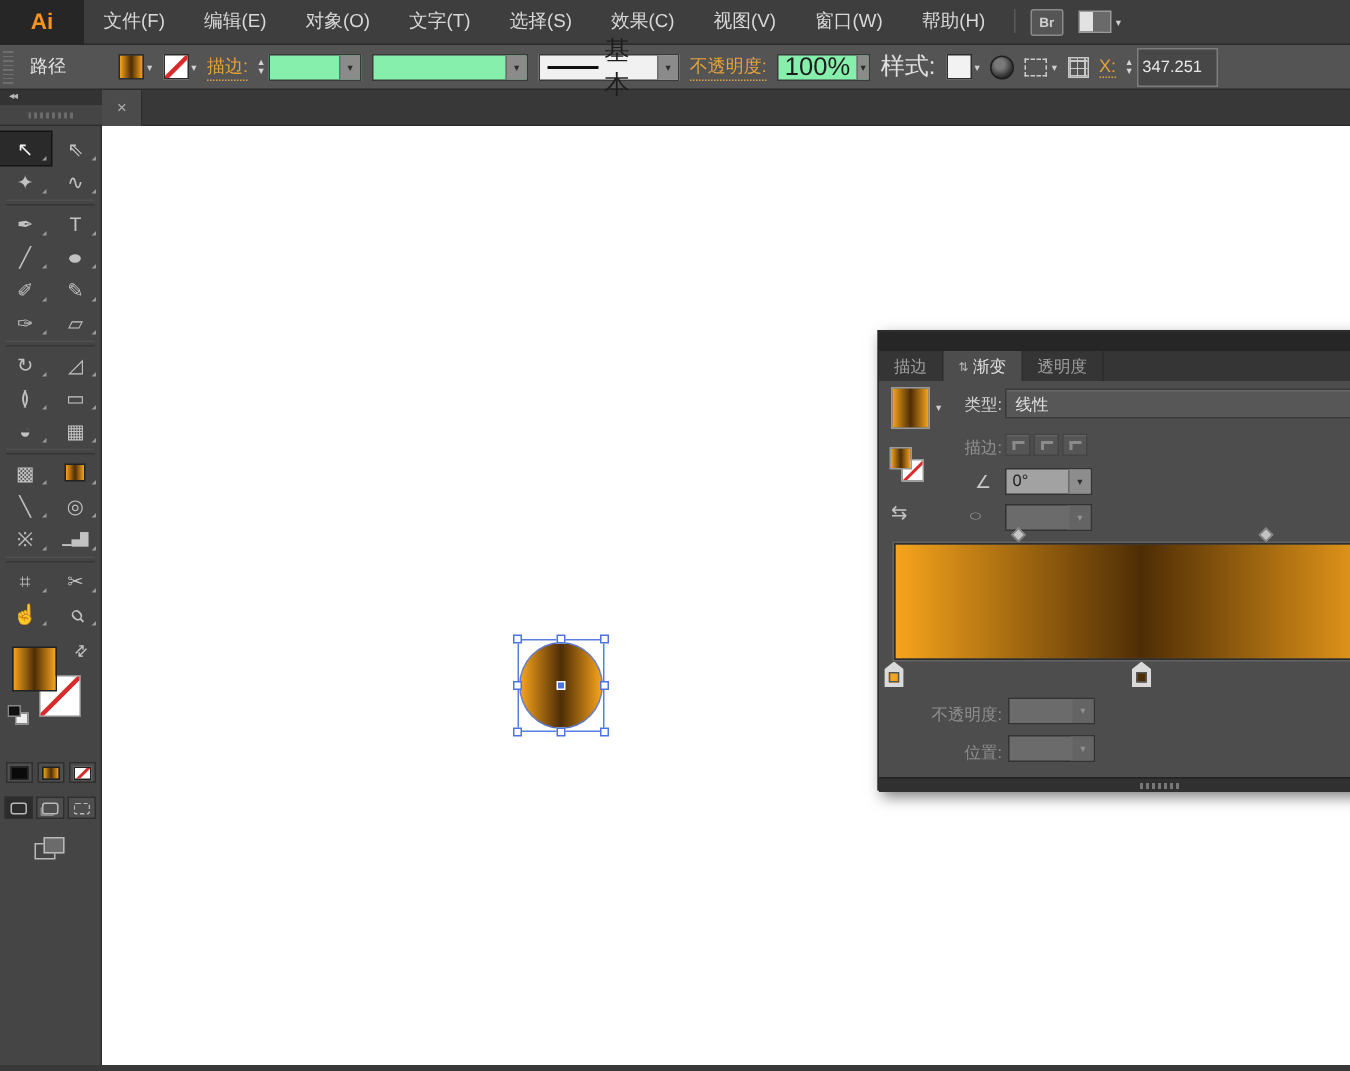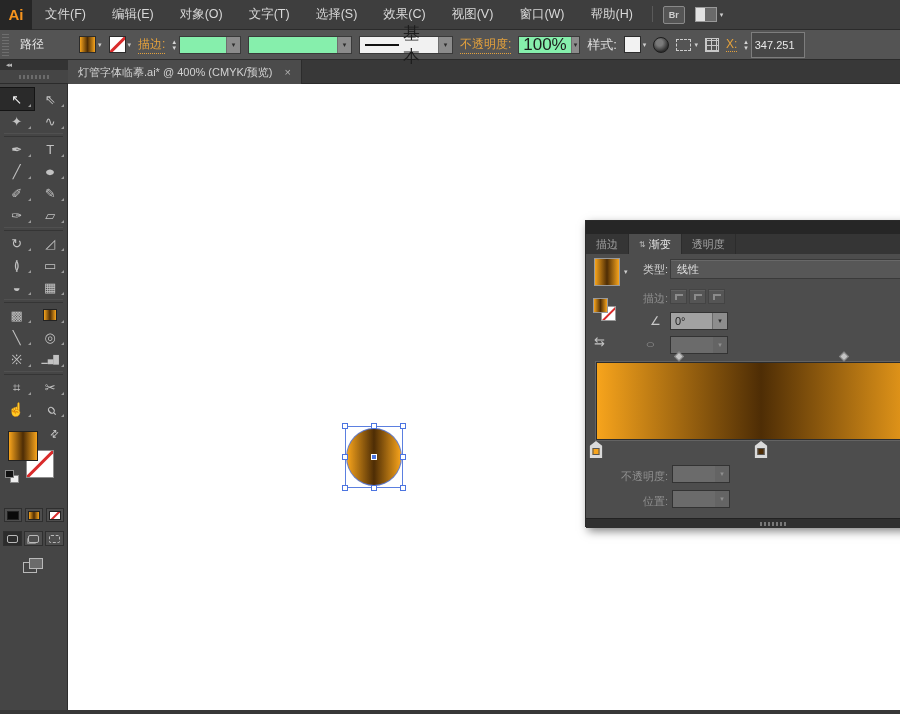--- a/index.html
+++ b/index.html
@@ -3,21 +3,21 @@
 <meta charset="utf-8">
 <style>
   * { margin:0; padding:0; box-sizing:border-box; }
   html,body { width:900px; height:714px; overflow:hidden; }
   body { font-family:"Liberation Sans", sans-serif; background:#fff; }
   #app { position:relative; width:900px; height:714px; background:#434343; overflow:hidden; }
 
   
   #menubar { height:30px; background:#3e3e3e; border-bottom:1px solid #2b2b2b;
              display:flex; align-items:center; }
-  .ai-logo { width:32px; height:30px; background:#262626; color:#f7941e; font-weight:bold;
+  .ai-logo { width:56px; height:30px; background:#262626; color:#f7941e; font-weight:bold;
              font-size:15px; display:flex; align-items:center; justify-content:center; }
   #menu-items { display:flex; height:100%; align-items:center; }
   .menu-item { color:#d8d8d8; font-size:12.5px; padding:0 13px; height:100%;
                display:flex; align-items:center; cursor:default; }
   .menu-right { margin-left:6px; display:flex; gap:10px; }
   .vdiv { width:1px; height:16px; background:#5a5a5a; }
   .br-btn { width:22px; height:18px; background:#555; border:1px solid #8a8a8a; color:#d0d0d0;
             font-size:9px; font-weight:bold; border-radius:2px; }
   .ws-icon { display:flex; align-items:center; gap:3px; }
   .ws-box { width:22px; height:15px; border:1px solid #9a9a9a;
@@ -31,21 +31,21 @@
             background:repeating-linear-gradient(0deg,#6e6e6e 0 1px,transparent 1px 3px);
             margin-right:4px; }
   .ctx-label { color:#e4e4e4; font-size:12px; margin-right:28px; }
   .swatch-combo { display:flex; align-items:center; gap:2px; }
   .sw { width:17px; height:17px; border:1px solid #2c2c2c; display:inline-block; }
   .sw.white { background:#f2f2f2; }
   .none-swatch { position:relative; background:#fff; overflow:hidden; }
   .none-swatch::after { content:""; position:absolute; left:-30%; right:-30%; top:50%;
             height:2.5px; margin-top:-1px; background:#d92b2b; transform:rotate(-45deg); }
   .link-label { color:#e5a23c; font-size:12px; border-bottom:1px dotted #e5a23c; }
-  .plain-label { color:#e0e0e0; font-size:13px; }
+  .plain-label { color:#e0e0e0; font-size:16px; }
   .stepper { display:inline-flex; flex-direction:column; line-height:6px; font-size:7px;
              color:#d5d5d5; margin-right:-4px; }
   .combo { display:inline-flex; height:18px; border:1px solid #3a3a3a; background:#86efac;
            align-items:center; }
   .combo .val { font-size:17px; color:#1d1d1d; padding:0 4px; flex:1; }
   .combo .ddseg { width:14px; height:100%; background:#8b8b8b; border-left:1px solid #6e6e6e;
            display:flex; align-items:center; justify-content:center; font-size:7px; color:#2c2c2c; }
   .combo.small { width:62px; } .combo.wide { width:104px; }
   .combo.linestyle { width:94px; background:#f1f1f1; }
   .combo.linestyle .line { width:34px; height:2px; background:#111; margin-left:5px; }
@@ -278,21 +278,20 @@
   </div>
 
   <div id="tabbar">
     <div class="dock-col">
       <div class="dock-top">◂◂</div>
       <div class="dock-grip">
           <span></span>
         </div>
     </div>
     <div class="doc-tab">
-      <span>灯管字体临摹.ai* @ 400% (CMYK/预览)</span>
       <span class="tab-close">×</span>
     </div>
   </div>
 
   <main>
     <aside id="toolbar">
       <div id="tools-grid">
           <div class="tool active" data-tool="selection">
             <span class="glyph">↖</span>
           </div>

